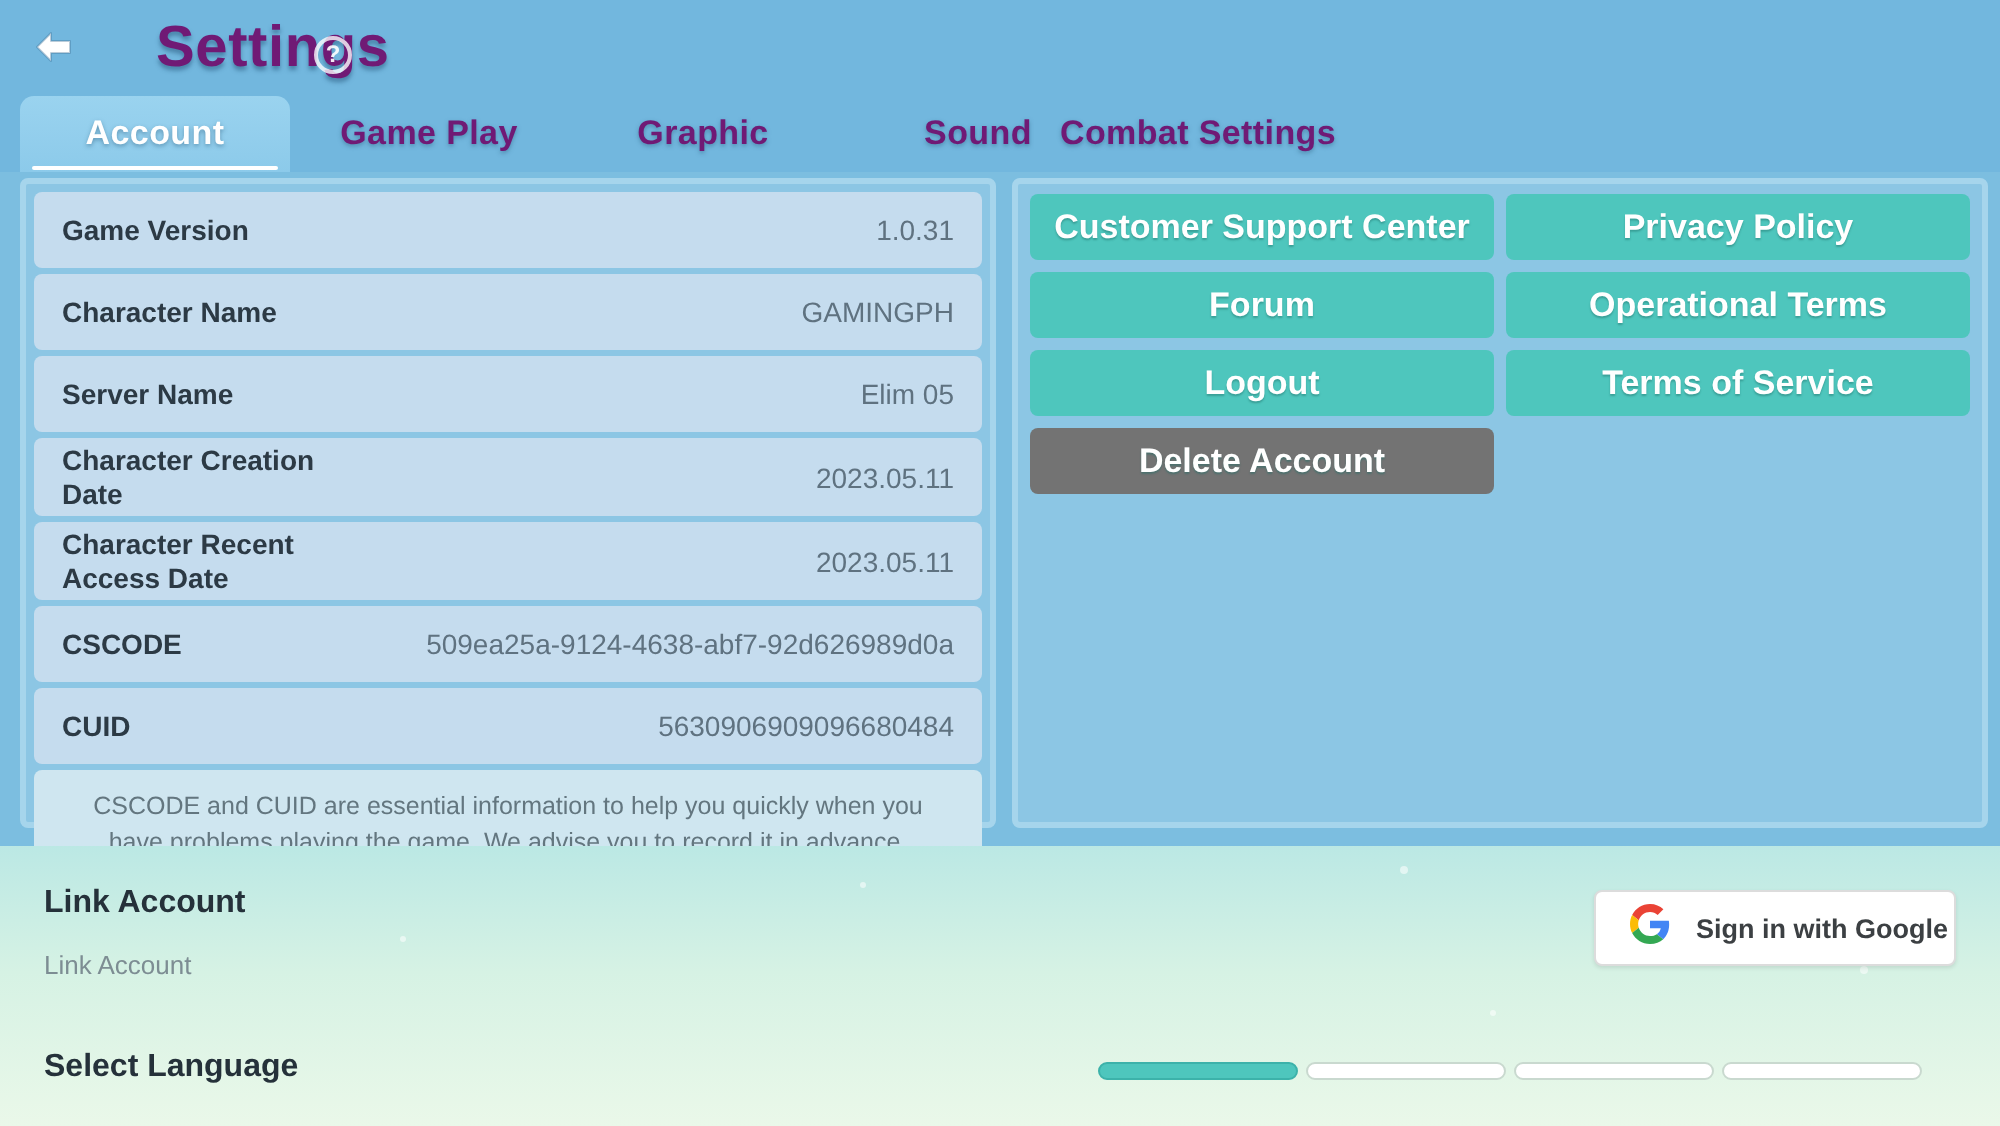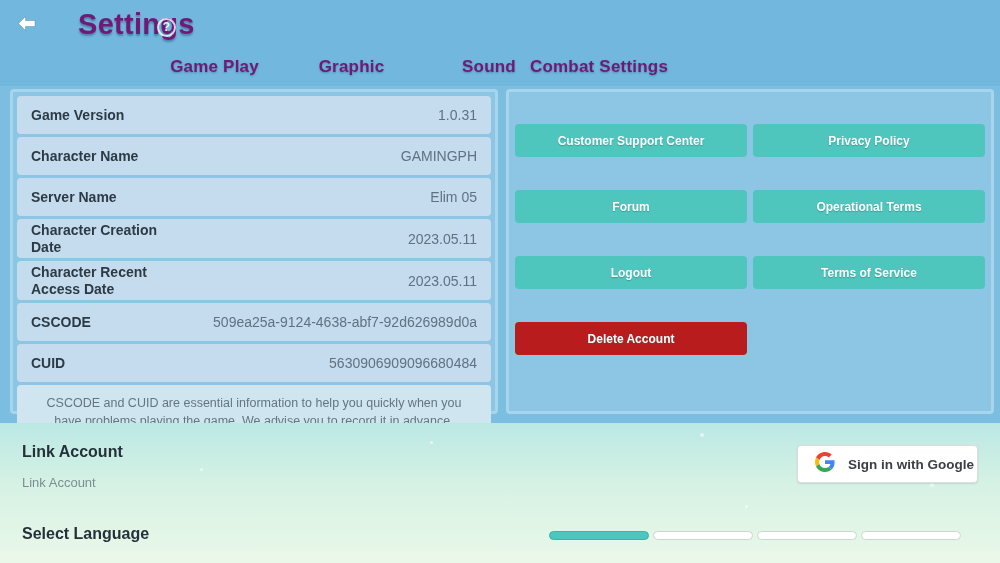--- a/index.html
+++ b/index.html
@@ -112,29 +112,28 @@
   .btn-grid {
     display:grid;
     grid-template-columns:1fr 1fr;
     gap:6px 6px;
   }
   .gbtn {
     height:33px;
     border-radius:4px;
     background:#4ec6bd;
     color:#ffffff;
-    font-size:12px; font-weight:bold;
+    font-size:17px; font-weight:bold;
     display:flex; align-items:center; justify-content:center;
     cursor:pointer;
     text-shadow:0 1px 1px rgba(30,110,105,.45);
     border:none;
     font-family:"Liberation Sans", sans-serif;
-    margin-top:27px;
-  }
-  .gbtn.danger { background:#b91c1c; }
+  }
+  .gbtn.danger { background:#737373; }
   .gbtn.blank { background:transparent; cursor:default; }
 
   
   .content-mint {
     position:absolute; left:0; top:423px; width:1000px; height:140px;
     background:linear-gradient(180deg,#bbe8e4 0%,#d6f2e4 45%,#eaf8e9 100%);
     overflow:hidden;
   }
   .sparkle {
     position:absolute; background:#ffffff; border-radius:50%;
@@ -182,20 +181,23 @@
   <div class="back-icon">
     <svg width="26" height="26" viewBox="0 0 26 26">
       <path d="M11.5 5.5 L4.5 12.5 L11.5 19.5 L11.5 15.5 L21 15.5 L21 9.5 L11.5 9.5 Z" fill="#ffffff" stroke="rgba(60,110,145,.35)" stroke-width="1" stroke-linejoin="round"></path>
     </svg>
   </div>
   <div class="page-title">Settings</div>
   <div class="help-icon">?</div>
 </div>
 
 <div class="tabbar" id="tabbar">
+    <div class="tab active" style="left: 10px; width: 135px;">
+      <span>Account</span>
+    </div>
     <div class="tab" style="left: 152px; width: 125px;">
       <span>Game Play</span>
     </div>
     <div class="tab" style="left: 303px; width: 97px;">
       <span>Graphic</span>
     </div>
     <div class="tab" style="left: 445px; width: 88px;">
       <span>Sound</span>
     </div>
     <div class="tab" style="left: 524px; width: 150px;">

